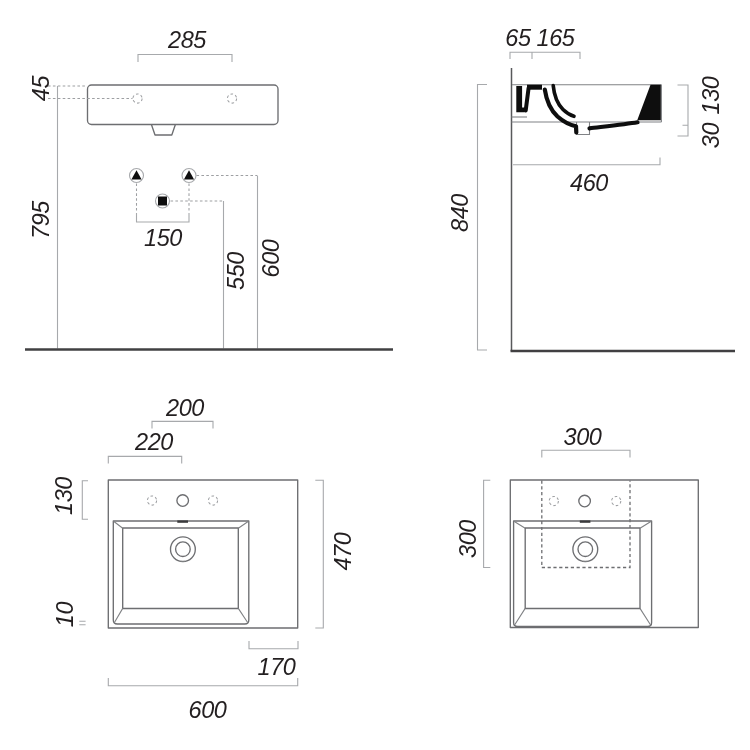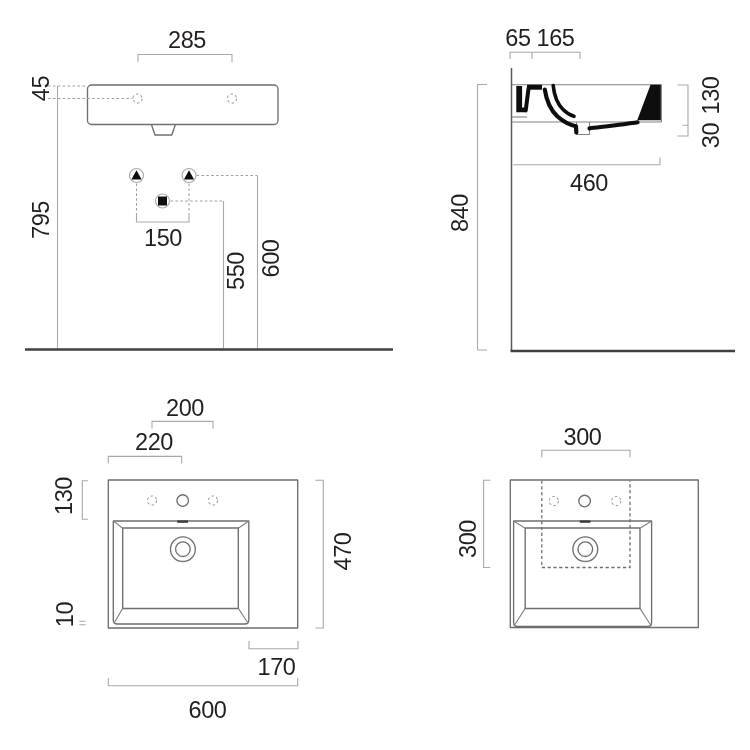--- a/index.html
+++ b/index.html
@@ -1,16 +1,16 @@
 <!DOCTYPE html>
 <html><head>
 <meta charset="utf-8">
 <style>
   html,body{margin:0;padding:0;background:#ffffff;}
-  #stage{position:relative;width:750px;height:750px;background:#ffffff;overflow:hidden;}
+  #stage{position:relative;width:750px;height:750px;background:#ffffff;overflow:hidden;font-style:italic;}
   svg{display:block;}
   .txt{font-family:"Liberation Sans",sans-serif;font-size:23.5px;letter-spacing:-0.4px;
        fill:#231f20;text-anchor:middle;dominant-baseline:central;}
   .ln{stroke:#6d6e71;stroke-width:1.35;fill:none;stroke-linecap:round;stroke-linejoin:round;}
   .lnthin{stroke:#808285;stroke-width:1.1;fill:none;}
   .dim{stroke:#a7a9ac;stroke-width:1.1;fill:none;stroke-linecap:butt;}
   .dash{stroke:#9d9fa2;stroke-width:1.05;fill:none;stroke-dasharray:2.6 2.3;}
   .dashd{stroke:#6d6e71;stroke-width:1.3;fill:none;stroke-dasharray:3.2 2.6;}
   .blk{fill:#0e0e0e;stroke:none;}
   .stk{stroke:#0e0e0e;fill:none;stroke-linecap:round;stroke-linejoin:round;}

